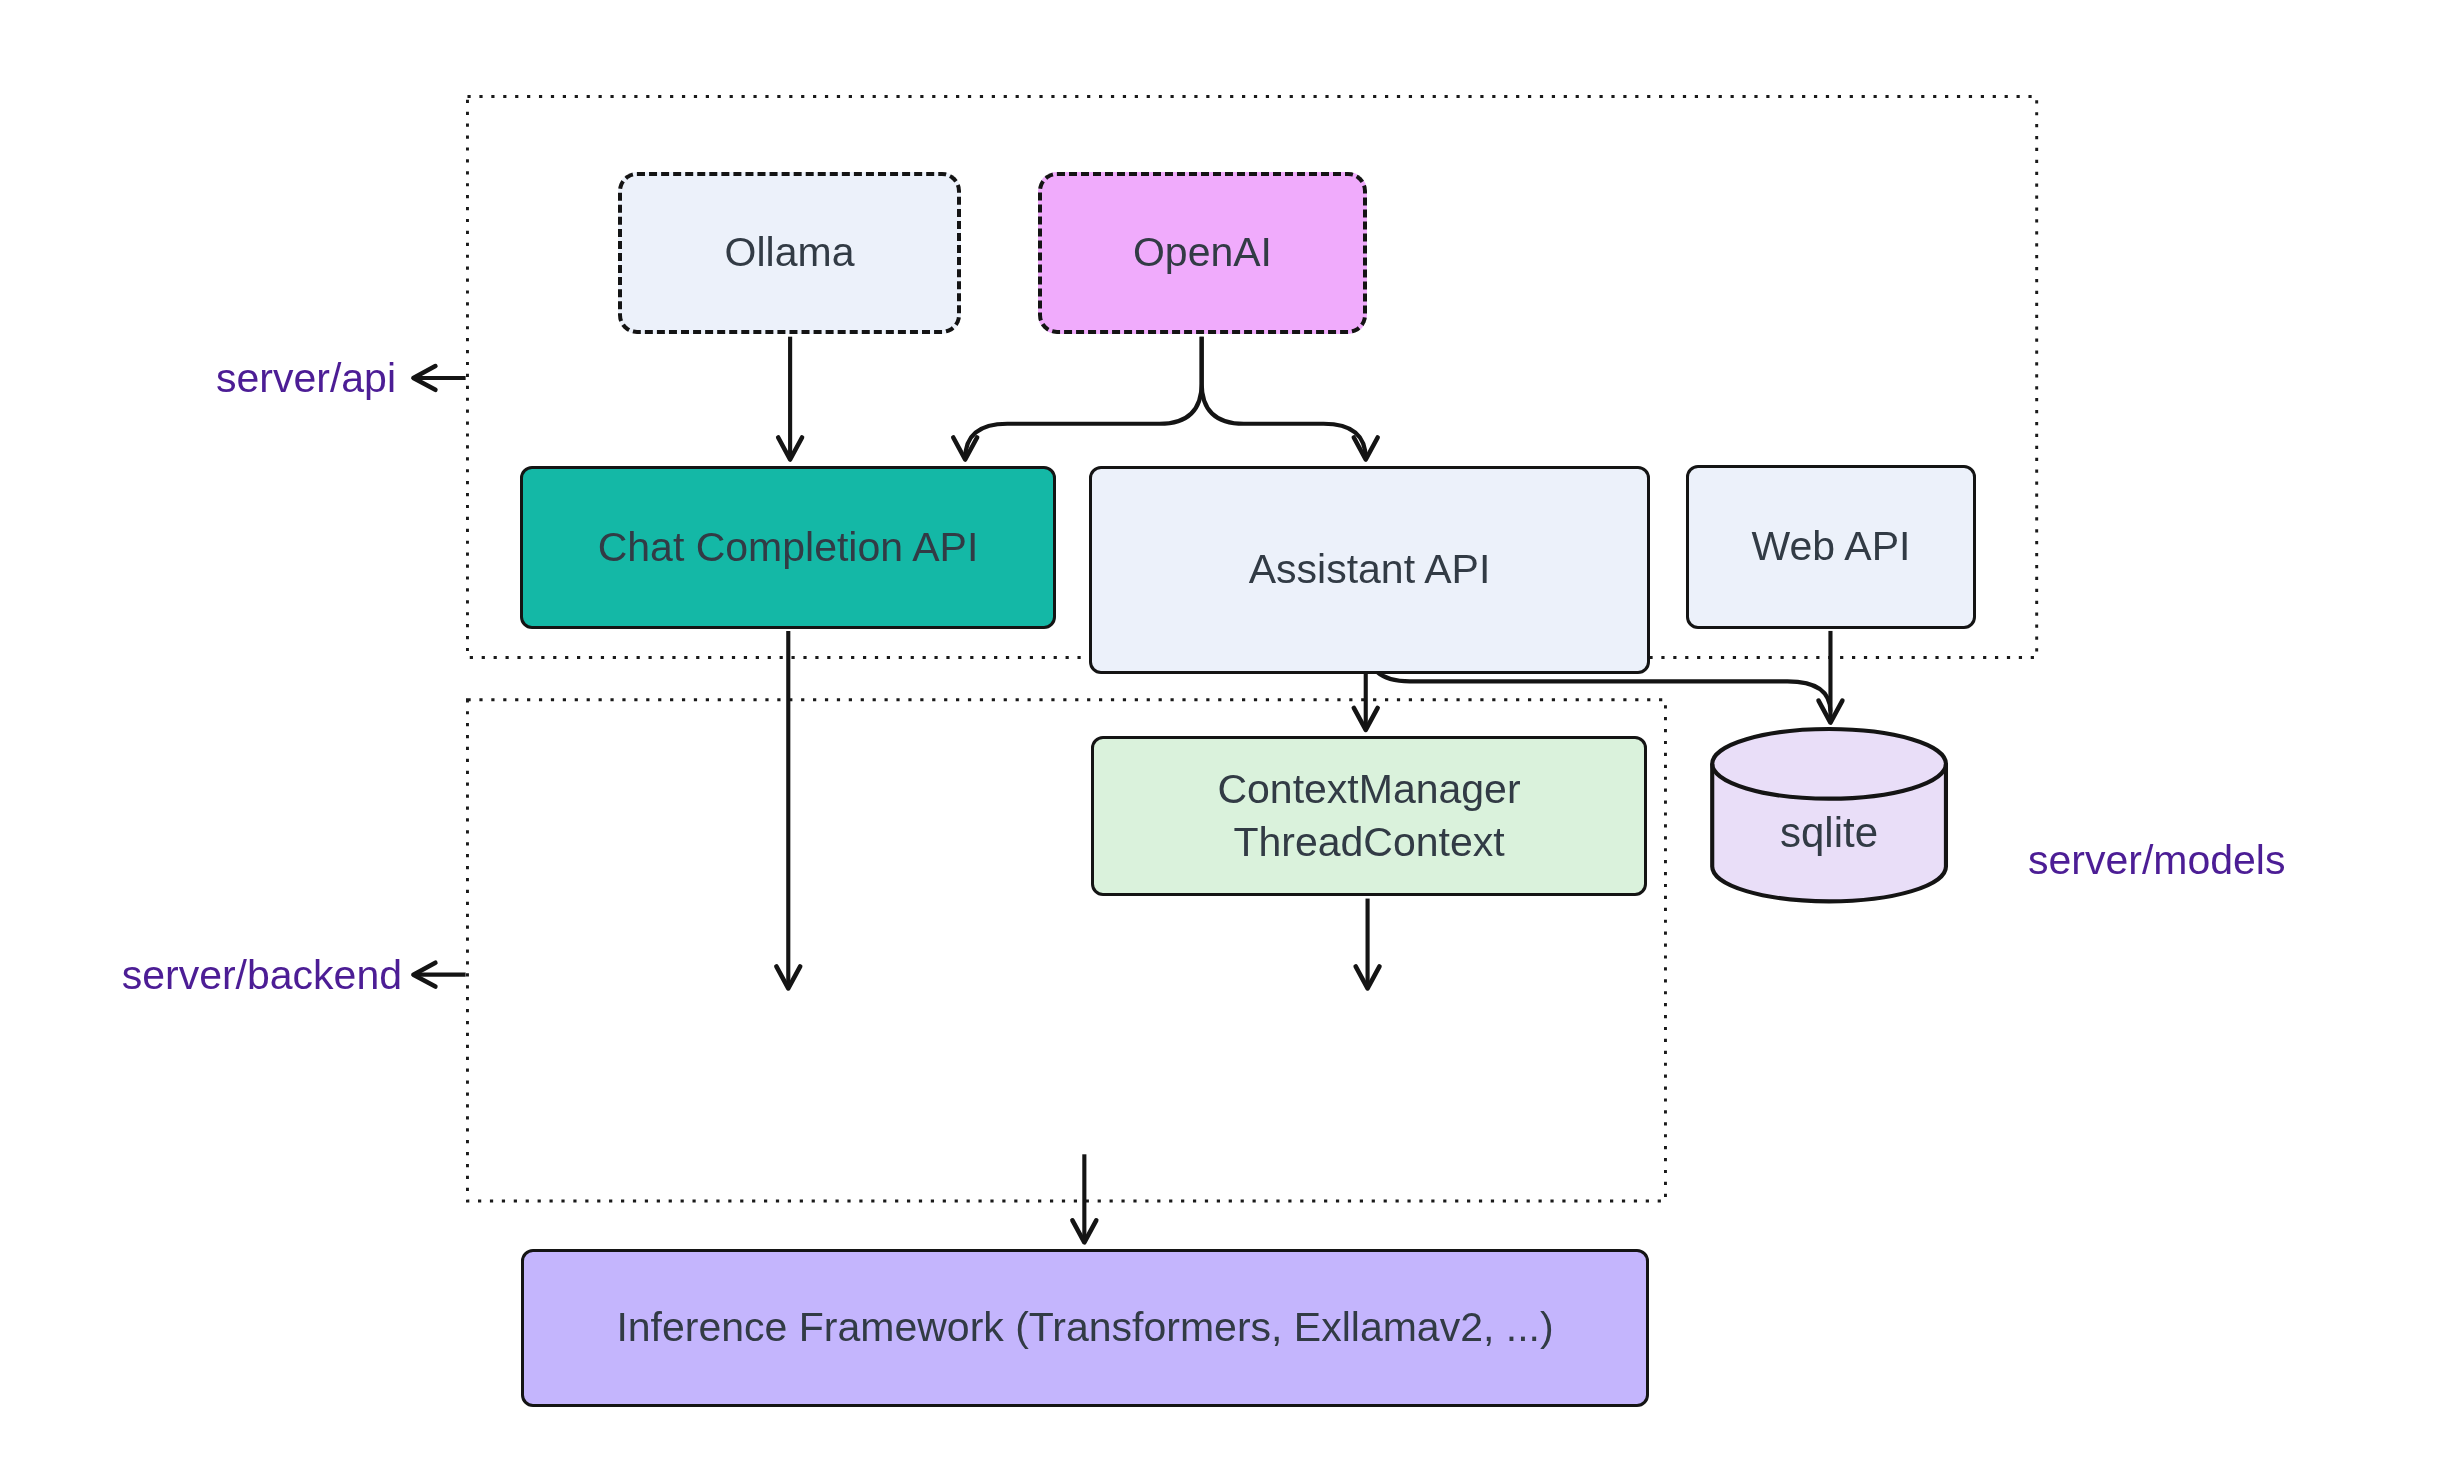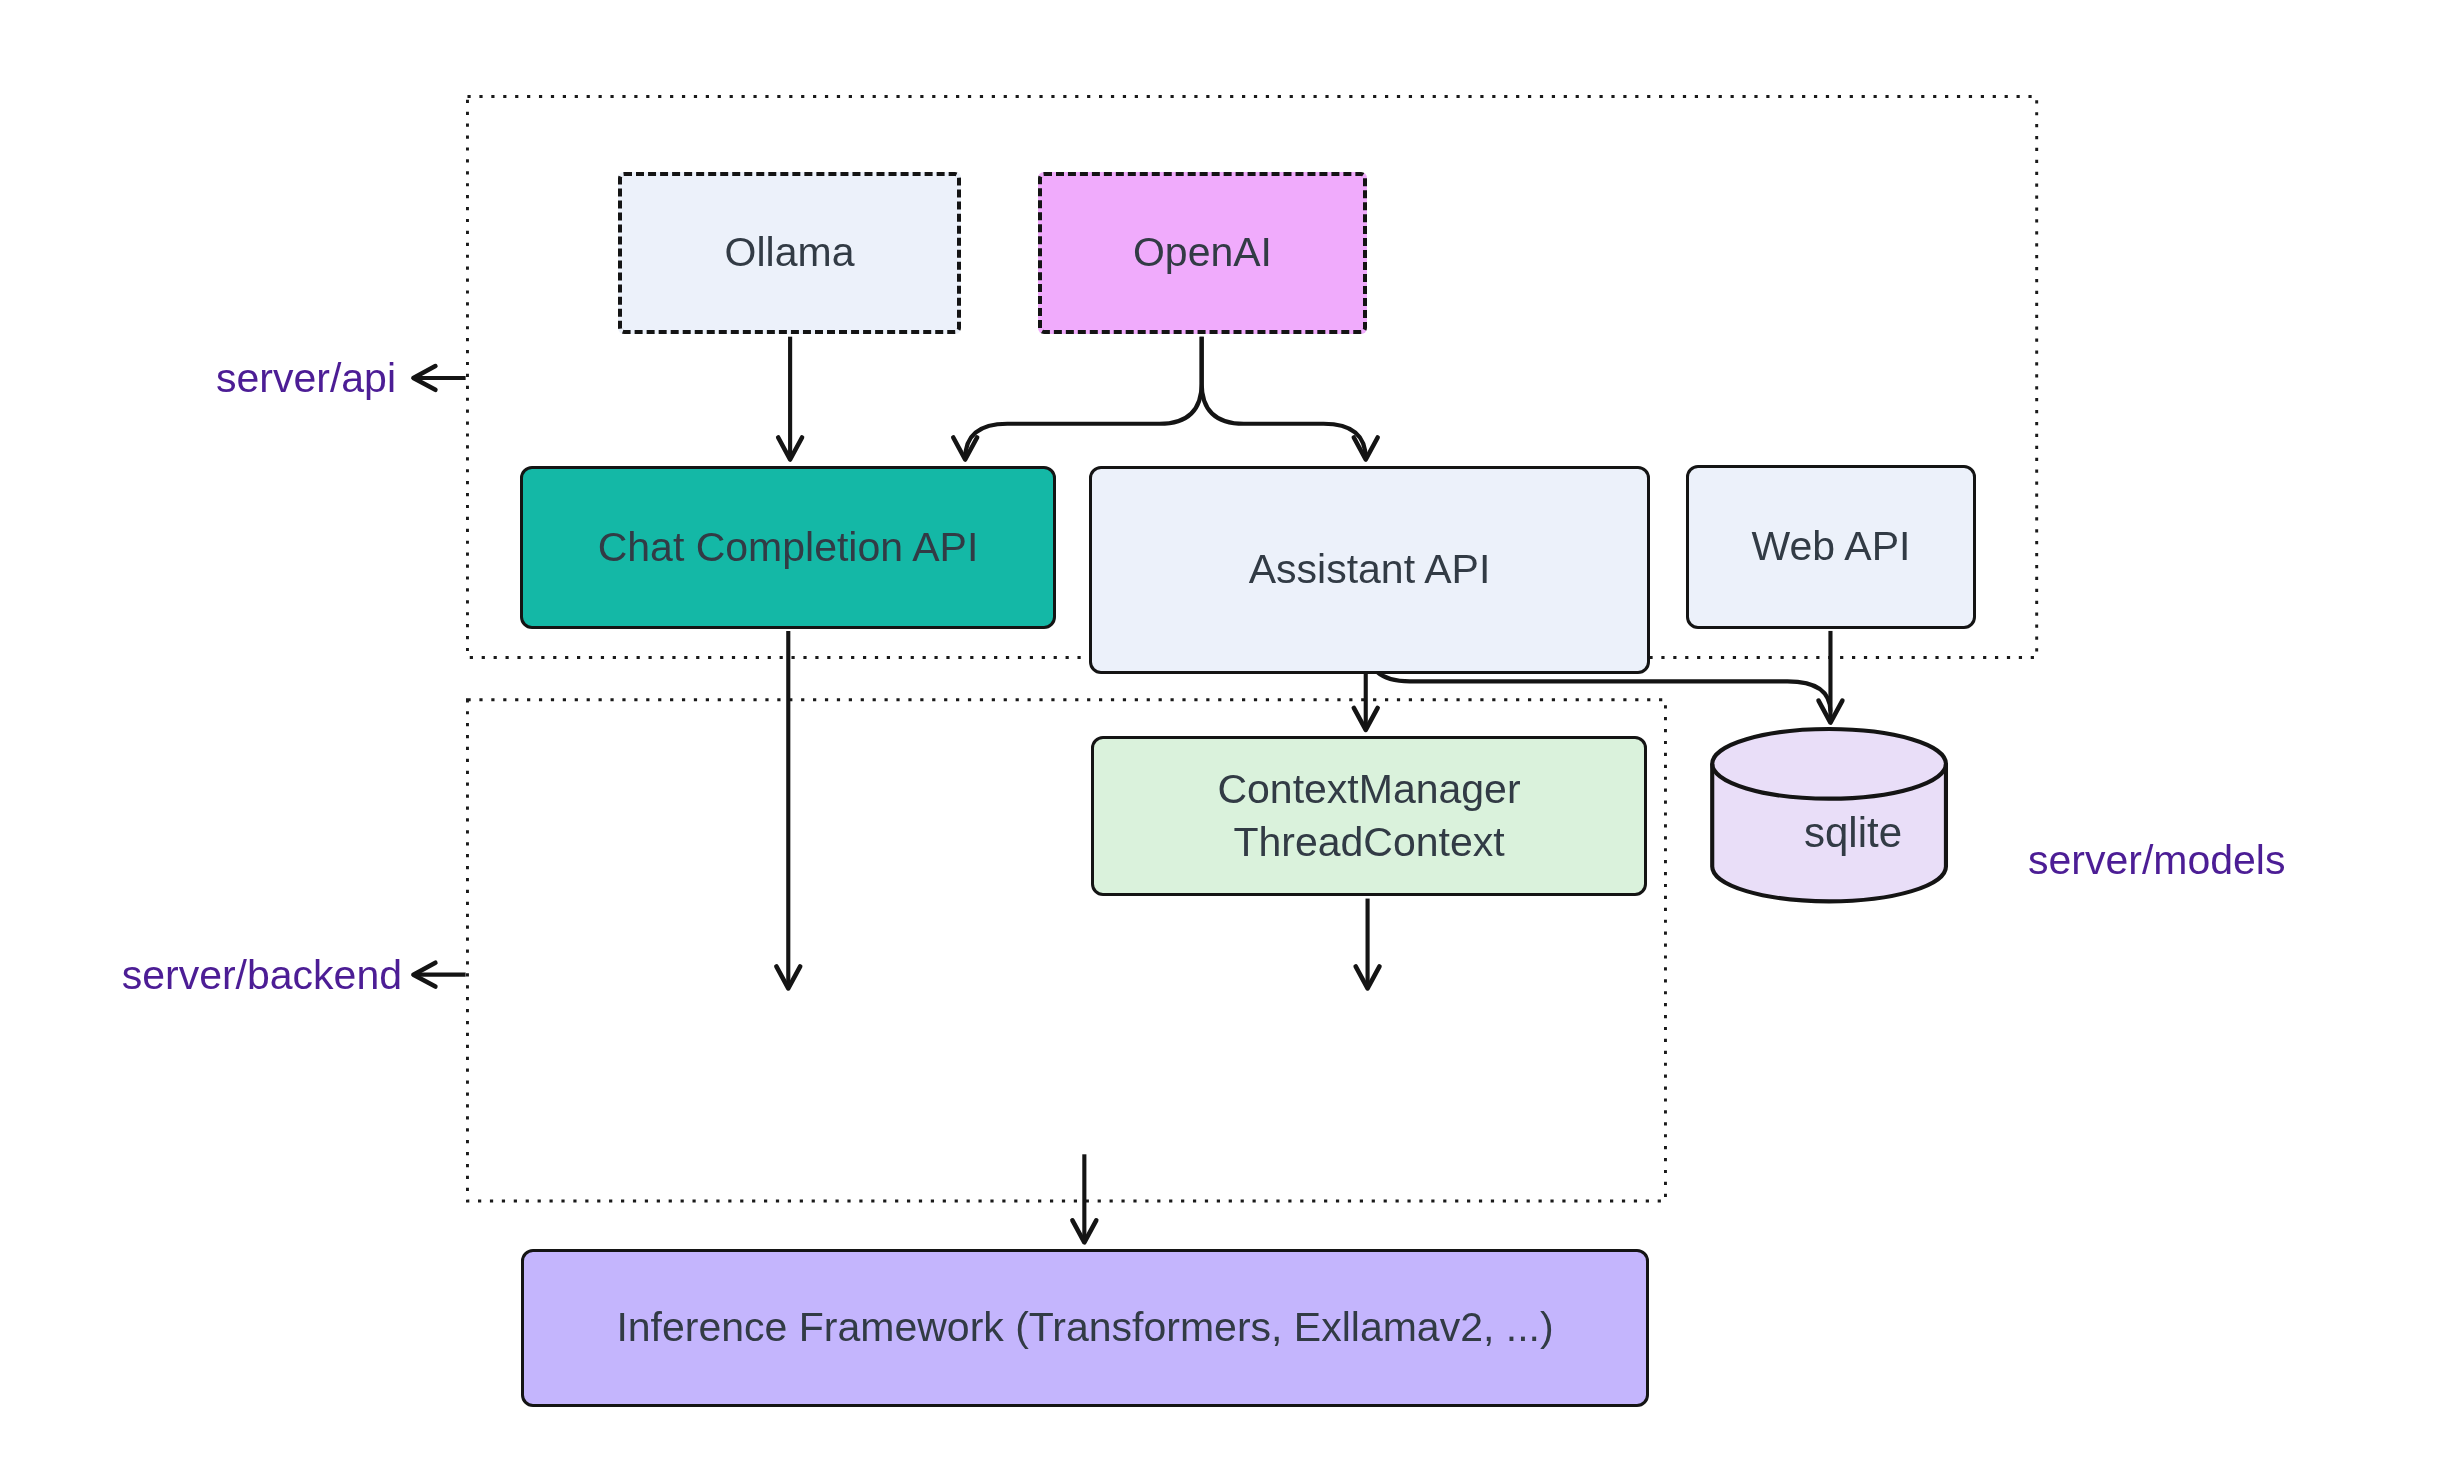--- a/index.html
+++ b/index.html
@@ -27,41 +27,40 @@
     align-items:center;
     justify-content:center;
     text-align:center;
     font-size:41px;
     line-height:1.3;
     color:#323B45;
     z-index:3;
   }
   .node.dashed{
     border:4.6px dashed #141414;
-    border-radius:6px;
+    border-radius:19px;
   }
   .group-label{
     position:absolute;
     font-size:41px;
     line-height:53px;
     height:53px;
     color:#4c1d95;
     z-index:3;
     white-space:nowrap;
   }
   .right-align{text-align:right;}
   .cyl-label{
     position:absolute;
     display:flex;
     align-items:center;
     justify-content:center;
     font-size:42px;
     color:#323B45;
     z-index:4;
-    padding-left:24px;
   }
   .two-line span{display:block;}
 </style>
 </head>
 <body>
 
 <div class="canvas">
 
   <svg class="overlay" viewBox="0 0 2686 1614" xmlns="http://www.w3.org/2000/svg">
     <defs>

